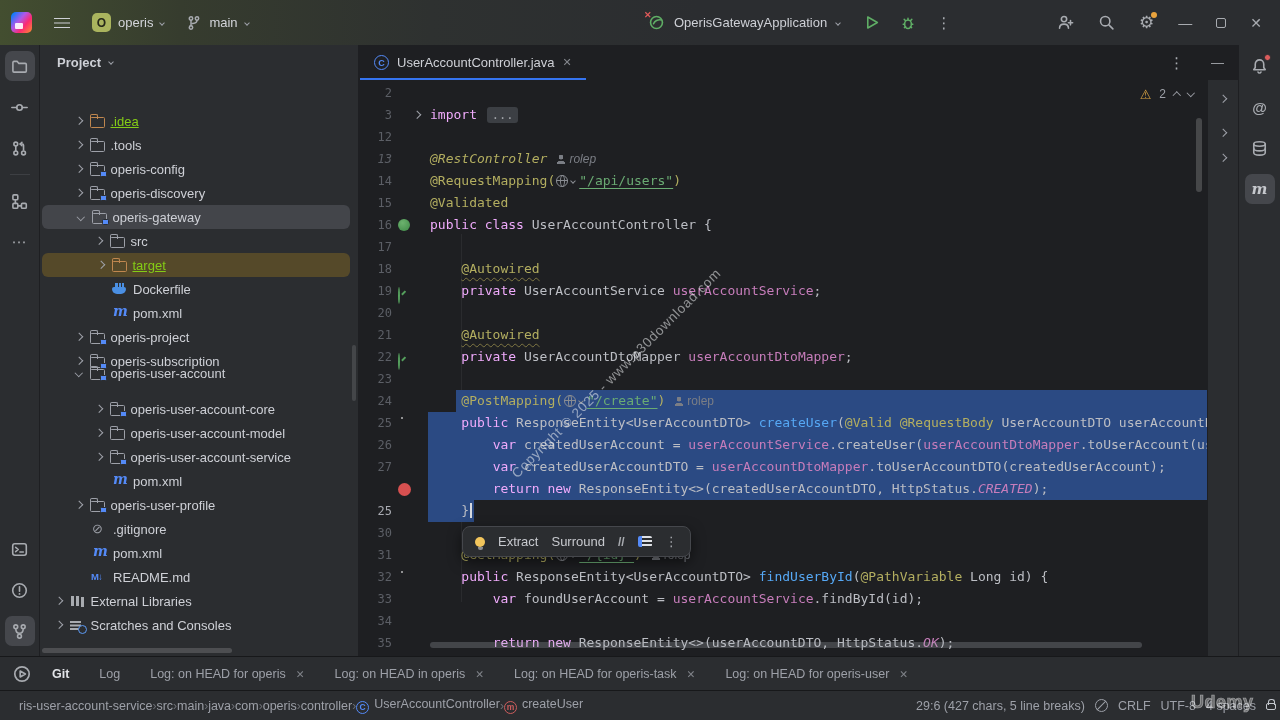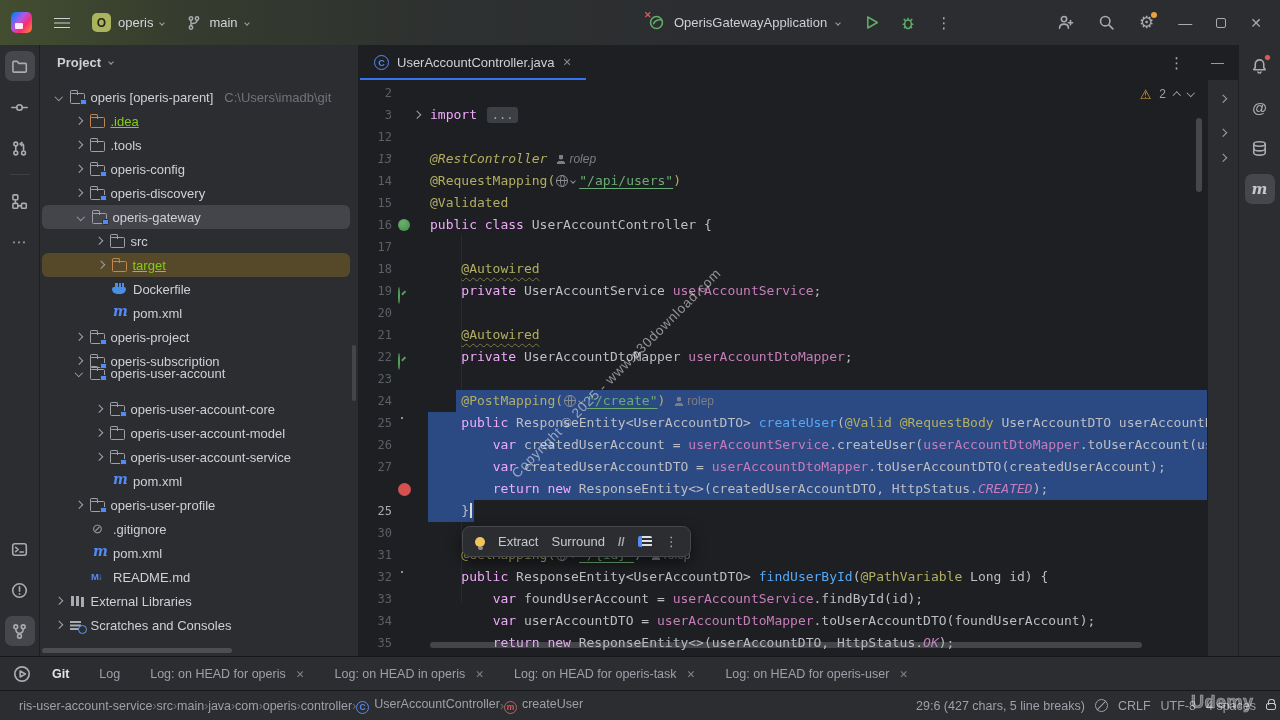--- a/index.html
+++ b/index.html
@@ -351,28 +351,20 @@
       <span class="maven-m">m</span>
     </div>
   </nav>
 
   <aside class="project-panel">
     <div class="panel-header">
       <span>Project</span>
       <span class="chev down sm"></span>
     </div>
     <div class="tree">
-        <div class="trow" style="top: 0px; padding-left: 16px;">
-          <span class="chev down"></span>
-          <span class="ti ti-module-folder ti-folder">
-            <span class="mbadge"></span>
-          </span>
-          <span class="tlabel">operis [operis-parent]</span>
-          <span class="tpath">C:\Users\imadb\git</span>
-        </div>
         <div class="trow" style="top: 24px; padding-left: 36px;">
           <span class="chev right"></span>
           <span class="ti ti-folder-x"></span>
           <span class="tlabel orange">.idea</span>
         </div>
         <div class="trow" style="top: 48px; padding-left: 36px;">
           <span class="chev right"></span>
           <span class="ti ti-folder"></span>
           <span class="tlabel">.tools</span>
         </div>
@@ -526,21 +518,21 @@
         <div class="code-line" style="top: 308px;"><span class="sel sel-text"></span><span class="lnum">24</span><span class="ltext"><span class="tk-pln">    </span><span class="tk-ann">@PostMapping(</span><span class="globe"></span><span class="gchev"></span><span class="tk-str">"/create"</span><span class="tk-ann">)</span><span class="tk-hint">rolep</span></span></div>
         <div class="code-line" style="top: 330px;"><span class="sel sel-full"></span><span class="lnum">25</span><span class="gut g-map"></span><span class="ltext"><span class="tk-pln">    </span><span class="tk-kw">public </span><span class="tk-pln">ResponseEntity&lt;UserAccountDTO&gt; </span><span class="tk-mth">createUser</span><span class="tk-pln">(</span><span class="tk-ann">@Valid</span><span class="tk-pln"> </span><span class="tk-ann">@RequestBody</span><span class="tk-pln"> UserAccountDTO userAccountDTO) {</span></span></div>
         <div class="code-line" style="top: 352px;"><span class="sel sel-full"></span><span class="lnum">26</span><span class="ltext"><span class="tk-pln">        </span><span class="tk-kw">var </span><span class="tk-pln">createdUserAccount = </span><span class="tk-fld">userAccountService</span><span class="tk-pln">.createUser(</span><span class="tk-fld">userAccountDtoMapper</span><span class="tk-pln">.toUserAccount(userAccountDTO));</span></span></div>
         <div class="code-line" style="top: 374px;"><span class="sel sel-full"></span><span class="lnum">27</span><span class="ltext"><span class="tk-pln">        </span><span class="tk-kw">var </span><span class="tk-pln">createdUserAccountDTO = </span><span class="tk-fld">userAccountDtoMapper</span><span class="tk-pln">.toUserAccountDTO(createdUserAccount);</span></span></div>
         <div class="code-line" style="top: 396px;"><span class="sel sel-full"></span><span class="lnum"></span><span class="gut g-bp"></span><span class="ltext"><span class="tk-pln">        </span><span class="tk-kw">return new </span><span class="tk-pln">ResponseEntity&lt;&gt;(createdUserAccountDTO, HttpStatus.</span><span class="tk-enum">CREATED</span><span class="tk-pln">);</span></span></div>
         <div class="code-line" style="top: 418px;"><span class="sel sel-brace"></span><span class="lnum cur">25</span><span class="ltext"><span class="tk-pln">    }</span><span class="caret"></span></span></div>
         <div class="code-line" style="top: 440px;"><span class="lnum">30</span><span class="ltext"></span></div>
         <div class="code-line" style="top: 462px;"><span class="lnum">31</span><span class="ltext"><span class="tk-pln">    </span><span class="tk-ann">@GetMapping(</span><span class="globe"></span><span class="gchev"></span><span class="tk-str">"/{id}"</span><span class="tk-ann">)</span><span class="tk-hint">rolep</span></span></div>
         <div class="code-line" style="top: 484px;"><span class="lnum">32</span><span class="gut g-map"></span><span class="ltext"><span class="tk-pln">    </span><span class="tk-kw">public </span><span class="tk-pln">ResponseEntity&lt;UserAccountDTO&gt; </span><span class="tk-mth">findUserById</span><span class="tk-pln">(</span><span class="tk-ann">@PathVariable</span><span class="tk-pln"> Long id) {</span></span></div>
         <div class="code-line" style="top: 506px;"><span class="lnum">33</span><span class="ltext"><span class="tk-pln">        </span><span class="tk-kw">var </span><span class="tk-pln">foundUserAccount = </span><span class="tk-fld">userAccountService</span><span class="tk-pln">.findById(id);</span></span></div>
-        <div class="code-line" style="top: 528px;"><span class="lnum">34</span><span class="ltext"><span class="tk-pln">        </span><span class="tk-kw">var </span><span class="tk-pln">userAccountDTO = </span><span class="tk-fld">userAccountDtoMapper</span><span class="tk-pln">.toUserAccountDTO(foundUserAccount);</span></span></div>
+        <div class="code-line" style="top: 528px;"><span class="lnum">34</span></div>
         <div class="code-line" style="top: 550px;"><span class="lnum">35</span><span class="ltext"><span class="tk-pln">        </span><span class="tk-kw">return new </span><span class="tk-pln">ResponseEntity&lt;&gt;(userAccountDTO, HttpStatus.</span><span class="tk-enum">OK</span><span class="tk-pln">);</span></span></div>
       </div>
     <div class="insp">
       <span class="warn-glyph">⚠</span>
       <span class="warn-count">2</span>
       <span class="chev up" style="margin-top:3px;"></span>
       <span class="chev down" style="margin-bottom:3px;"></span>
     </div>
     <div class="ed-vscroll"></div>
     <div class="ed-hscroll"></div>

